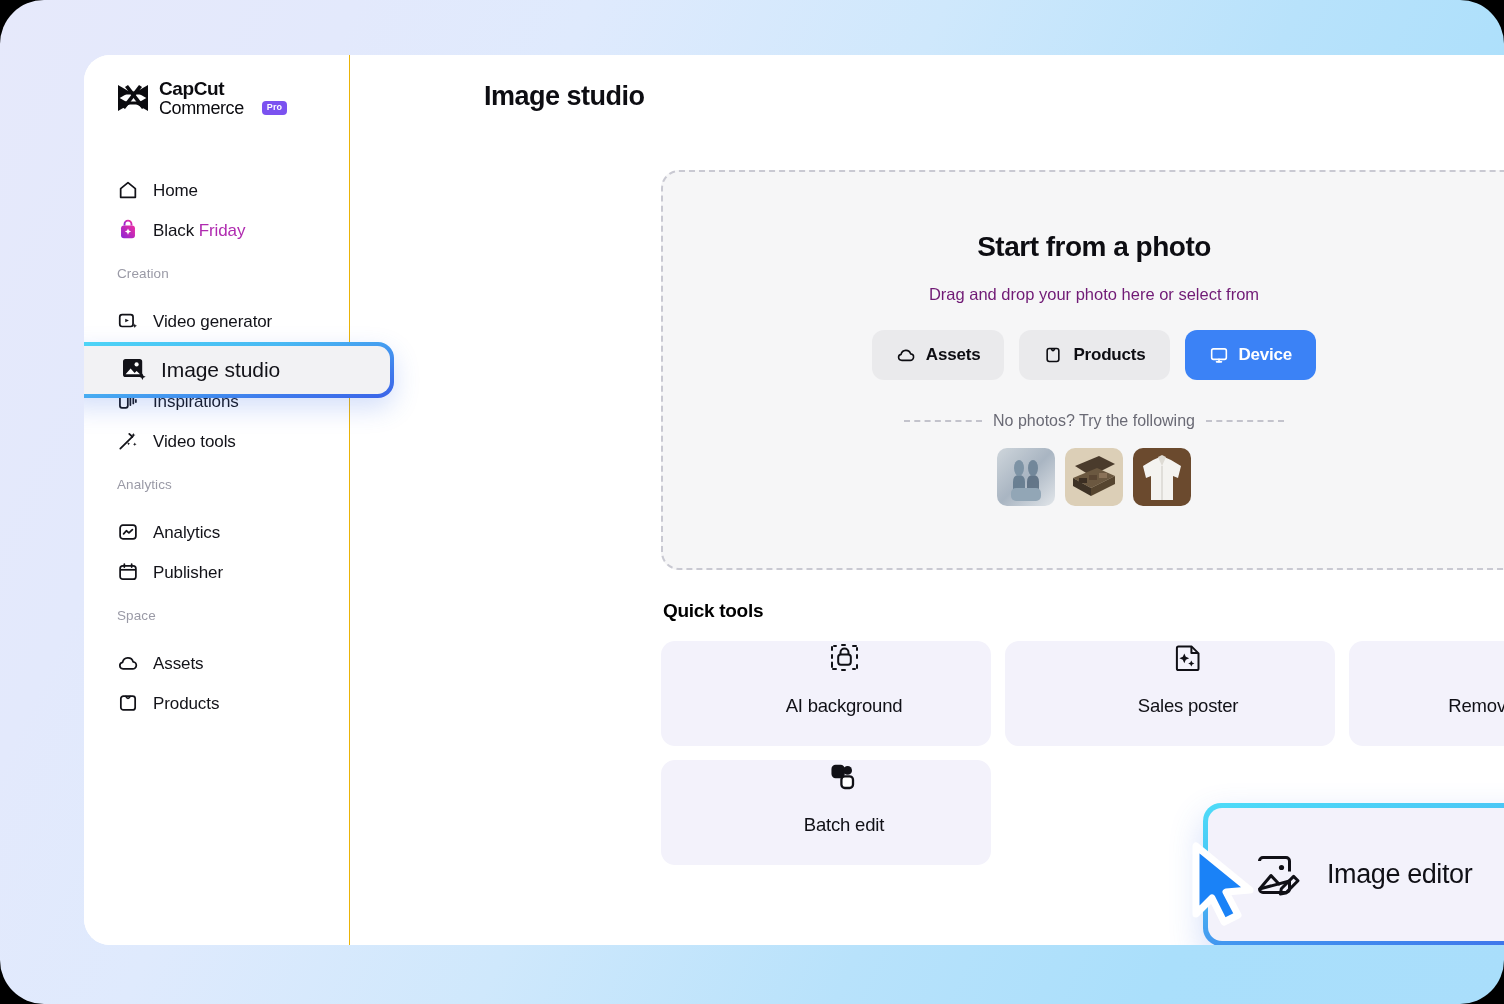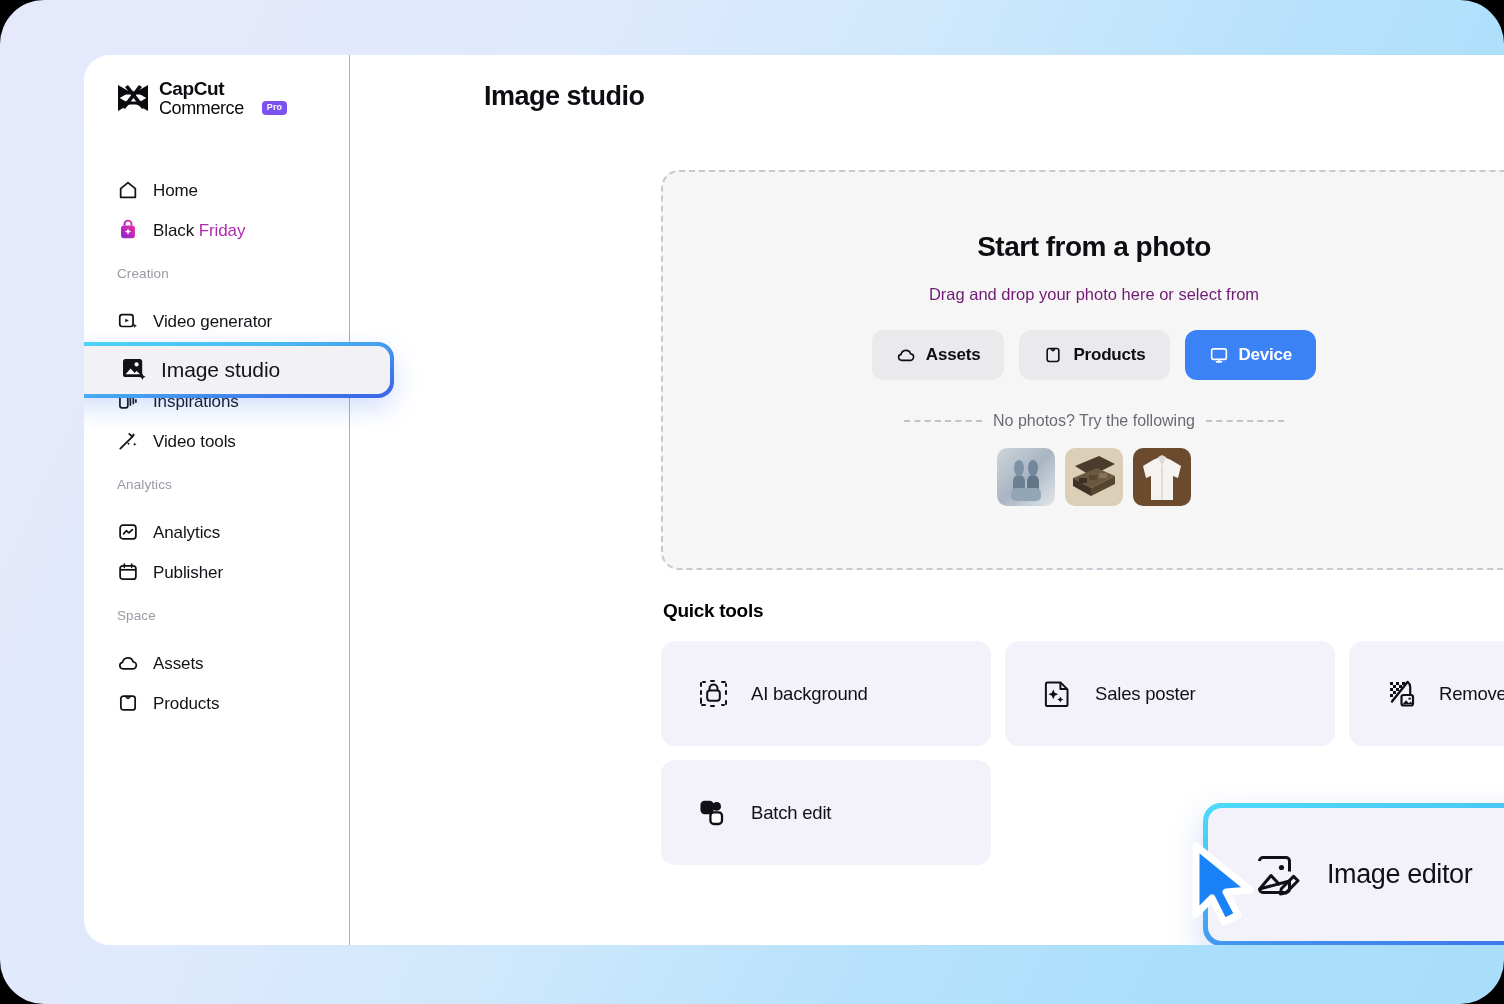--- a/index.html
+++ b/index.html
@@ -186,21 +186,21 @@
     position: absolute; left: 311px; top: 586px;
     width: 1000px;
     display: grid;
     grid-template-columns: repeat(3, 330px);
     column-gap: 14px; row-gap: 14px;
   }
   .tool-card {
     height: 105px; border-radius: 14px;
     background: #f3f2fb;
     display: flex; align-items: center; gap: 21px;
-    padding-left: 36px; cursor: pointer;
+    padding-left: 36px; cursor: pointer; flex-direction: column;
   }
   .tool-card svg { width: 33px; height: 33px; flex: none; }
   .tool-label {
     font-size: 18.5px; color: #101016; font-weight: 500;
     letter-spacing: -0.2px; white-space: nowrap;
   }
 
   
   #tool-highlight {
     position: absolute;

